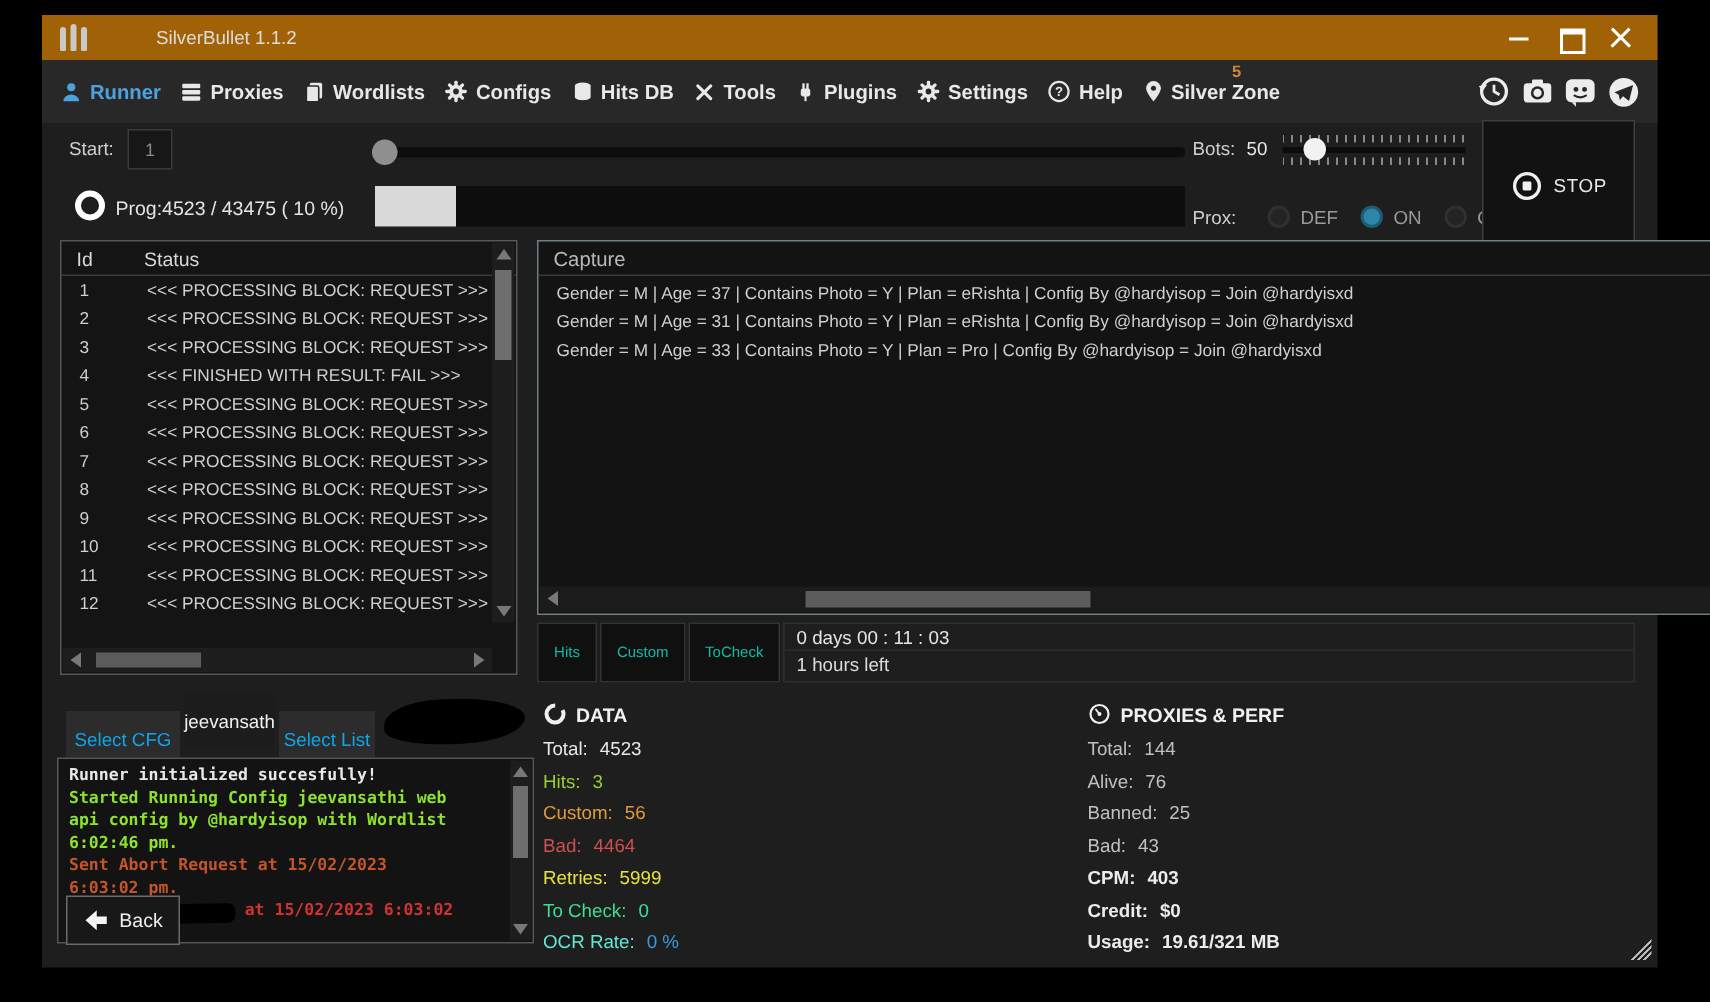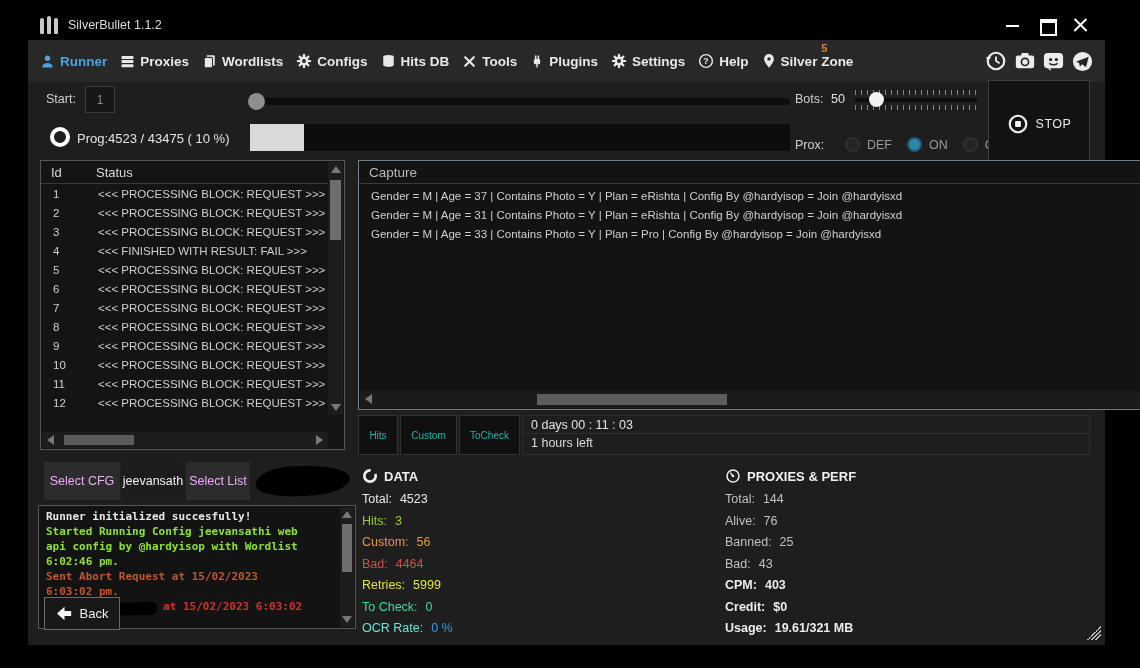--- a/index.html
+++ b/index.html
@@ -2,21 +2,21 @@
 <html><head>
 <meta charset="utf-8">
 <style>
   * { margin:0; padding:0; box-sizing:border-box; }
   html,body { width:1140px; height:668px; background:#000; overflow:hidden;
               font-family:"Liberation Sans", sans-serif; }
   .window { position:absolute; left:28px; top:10px; width:1077px; height:635px;
             background:#1e1e1e; }
   
   .titlebar { position:absolute; left:0; top:0; width:100%; height:30px;
-              background:#000000; display:flex; align-items:center; }
+              background:#a16207; display:flex; align-items:center;gap:36px; }
   .logo { display:flex; gap:3px; margin:0 10px 0 12px; align-items:flex-end; }
   .logo i { display:block; width:4px; background:#c9c9c9; border-radius:2px 2px 1px 1px; }
   .logo i:nth-child(1){height:16px} .logo i:nth-child(2){height:18px} .logo i:nth-child(3){height:16px}
   .title-text { color:#dcdcdc; font-size:12.5px; }
   .win-btns { margin-left:auto; display:flex; gap:14px; padding-right:14px; align-items:center; }
   .wb { width:20px; height:18px; position:relative; cursor:pointer; }
   .wb-min::after { content:""; position:absolute; left:3px; top:9px; width:13px; height:2px; background:#fff; }
   .wb-max::after { content:""; position:absolute; left:3px; top:3px; width:13px; height:11px;
                    border:2px solid #fff; border-top-width:4px; }
   .wb-close::before,.wb-close::after { content:""; position:absolute; left:1px; top:8px; width:17px; height:2.4px; background:#fff; }
@@ -79,21 +79,21 @@
   .cap-hscroll .thumb { position:absolute; left:177px; top:3px; width:190px; height:11px; background:#5c5c5c; }
   
   .tab { position:absolute; top:405px; height:40px; background:#101010; border:1px solid #333;
          color:#14b8a6; font-size:10px; display:flex; align-items:center; justify-content:center; cursor:pointer; }
   .timer-box { position:absolute; left:494px; top:405px; width:568px; height:40px; border:1px solid #2e2e2e; }
   .timer-l1 { color:#e4e4e4; font-size:12.5px; padding:2px 0 1px 8px; border-bottom:1px solid #2e2e2e; }
   .timer-l2 { color:#dcdcdc; font-size:12.5px; padding:2px 0 0 8px; }
   
   .cfg-btn { position:absolute; top:452px; height:38px; display:flex; align-items:center; justify-content:center;
              font-size:12.5px; cursor:pointer; }
-  .cfg-dim { background:#2c2c2c; color:#f0abfc; }
+  .cfg-dim { background:#2c2c2c; color:#0ea5e9;margin-top:12px; }
   .cfg-sel { background:#1c1c1c; color:#f0f0f0; }
   .blob { background:#000; }
   
   .log-panel { position:absolute; left:10px; top:495px; width:318px; height:124px; background:#131313;
                border:1px solid #565656; overflow:hidden; }
   .log-inner { padding:3px 18px 0 7px; font-family:"DejaVu Sans Mono", monospace; font-size:11px;
                font-weight:bold; line-height:15px; }
   .log-line { white-space:nowrap; }
   .log-redact { display:inline-block; width:160px; height:11px; background:#000; border-radius:6px; margin-right:6px; vertical-align:middle; }
   .log-vscroll { position:absolute; right:1px; top:1px; width:14px; bottom:1px; background:#1d1d1d; }

